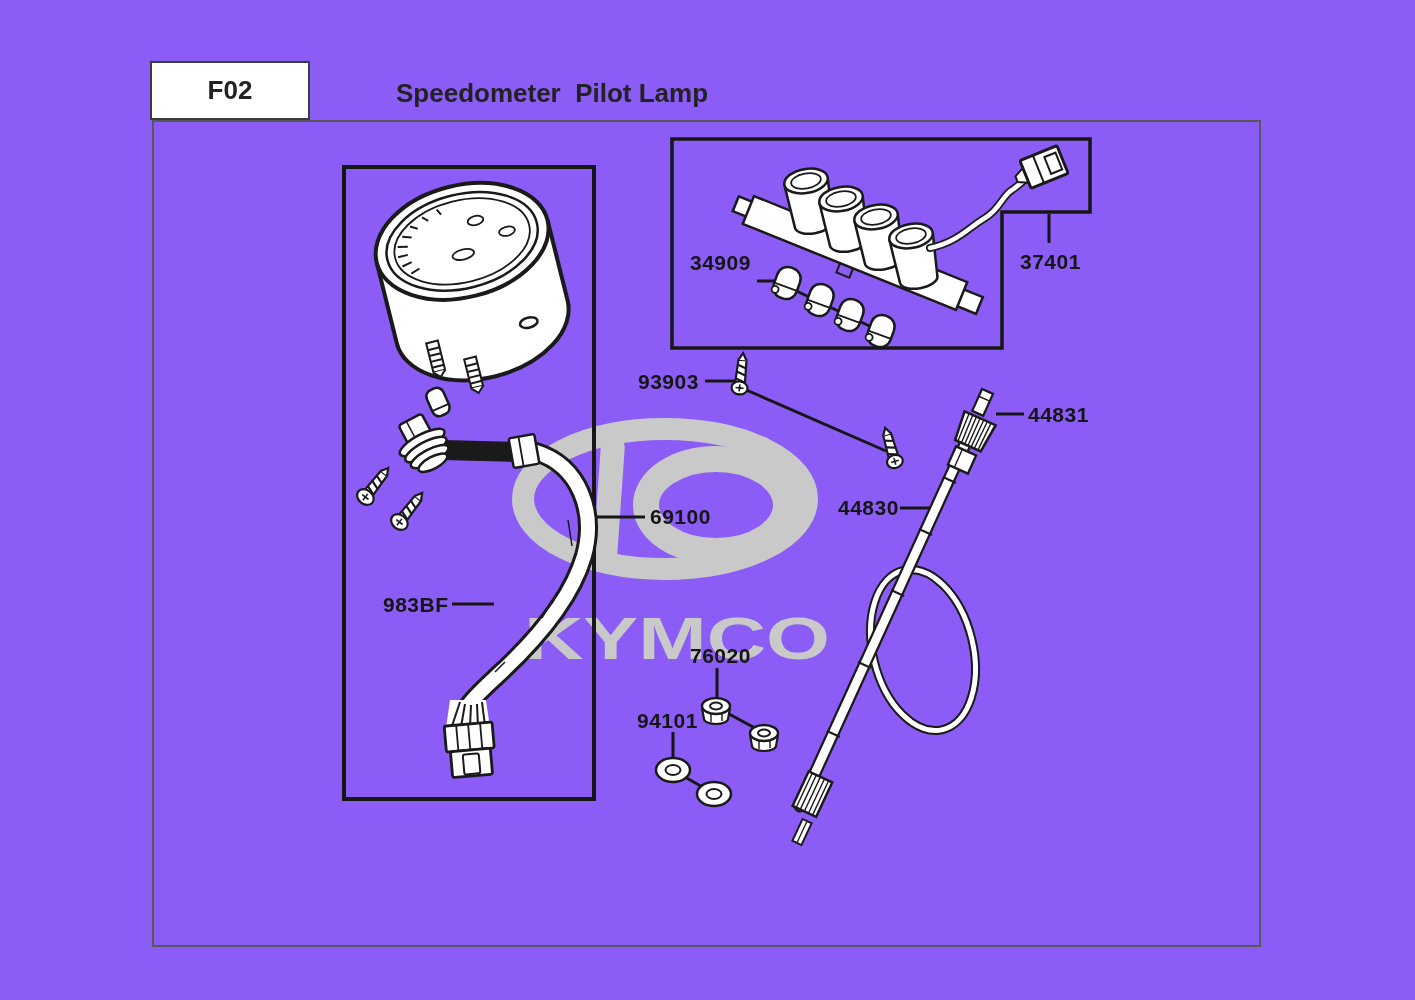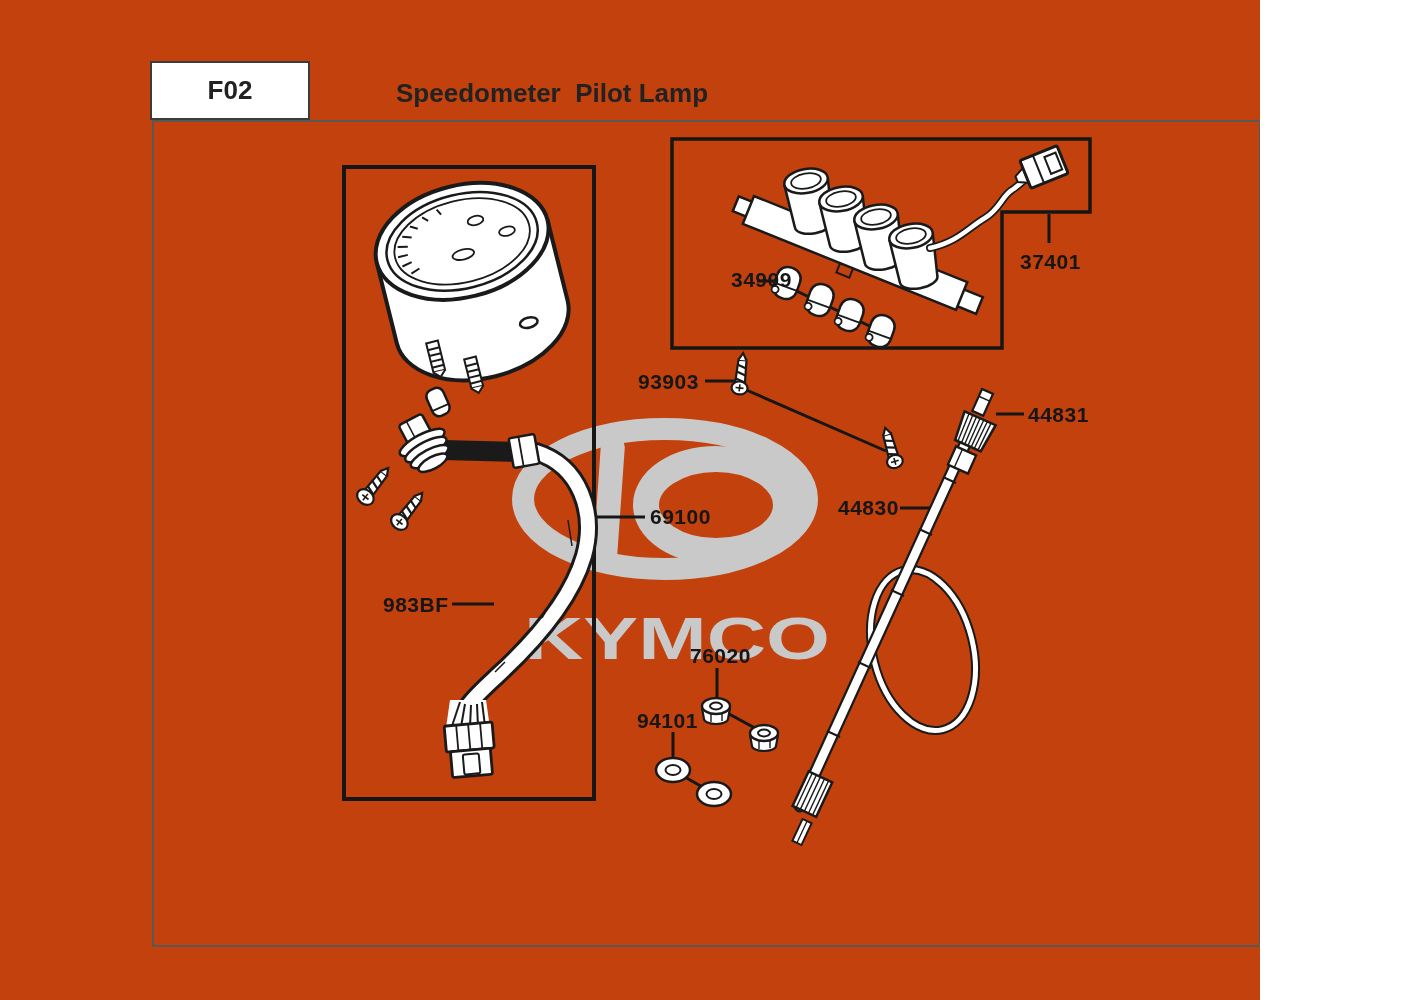--- a/index.html
+++ b/index.html
@@ -1,17 +1,17 @@
 <!DOCTYPE html>
 <html><head>
 <meta charset="utf-8">
 <style>
   html,body{margin:0;padding:0;background:#fff;}
   #page{
-    position:relative;width:1260px;height:1000px;background:#c2410c;
+    position:relative;width:1415px;height:1000px;background:#8b5cf6;
     font-family:"Liberation Sans","DejaVu Sans",sans-serif;overflow:hidden;
   }
   .abs{position:absolute;}
   #f02-box{
     left:150px;top:61px;width:160px;height:59px;border:2px solid #3c3c3c;
     display:flex;align-items:center;justify-content:center;
     font-size:26px;font-weight:bold;color:#222;background:#fff;box-sizing:border-box;z-index:3;
   }
   #diagram-title{
     left:364px;top:78px;font-size:26px;font-weight:bold;color:#222;
@@ -330,21 +330,21 @@
         <ellipse cx="0" cy="0" rx="7.5" ry="5" stroke-width="2"></ellipse>
       </g>
       <g transform="translate(714,794)">
         <ellipse cx="0" cy="0" rx="17" ry="12" stroke-width="2.5"></ellipse>
         <ellipse cx="0" cy="0" rx="7.5" ry="5" stroke-width="2"></ellipse>
       </g>
     </g>
   </svg>
 
   <div class="abs part-label" style="left:1020px;top:251px;">37401</div>
-  <div class="abs part-label" style="left:690px;top:269px;margin-left:41px;">34909</div>
+  <div class="abs part-label" style="left:690px;top:252px;">34909</div>
   <div class="abs part-label" style="left:638px;top:371px;">93903</div>
   <div class="abs part-label" style="left:1028px;top:404px;">44831</div>
   <div class="abs part-label" style="left:838px;top:497px;">44830</div>
   <div class="abs part-label" style="left:650px;top:506px;">69100</div>
   <div class="abs part-label" style="left:383px;top:594px;">983BF</div>
   <div class="abs part-label" style="left:690px;top:645px;">76020</div>
   <div class="abs part-label" style="left:637px;top:710px;">94101</div>
 
 </div>
 

